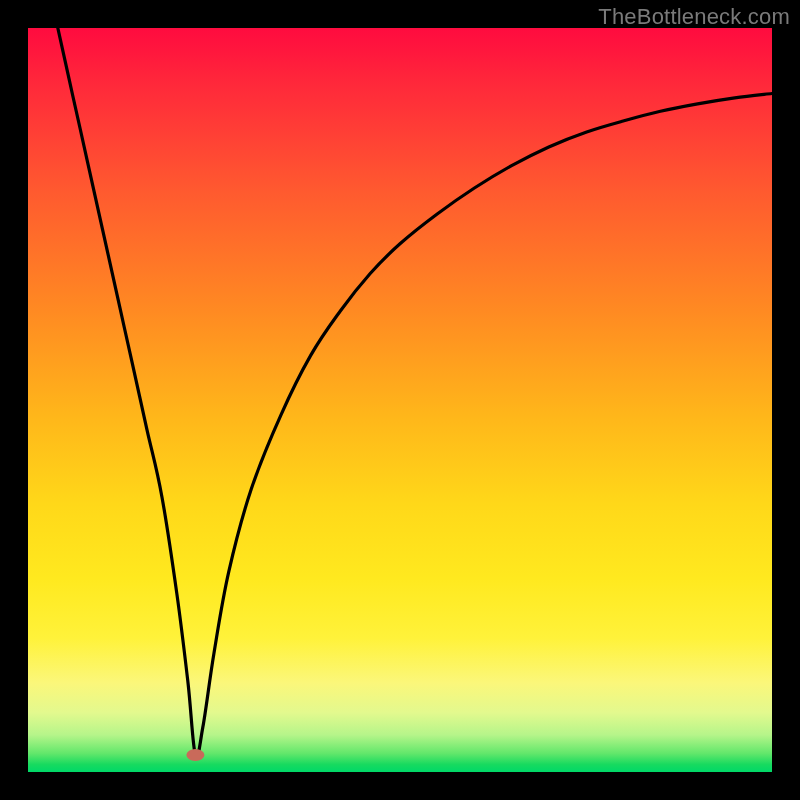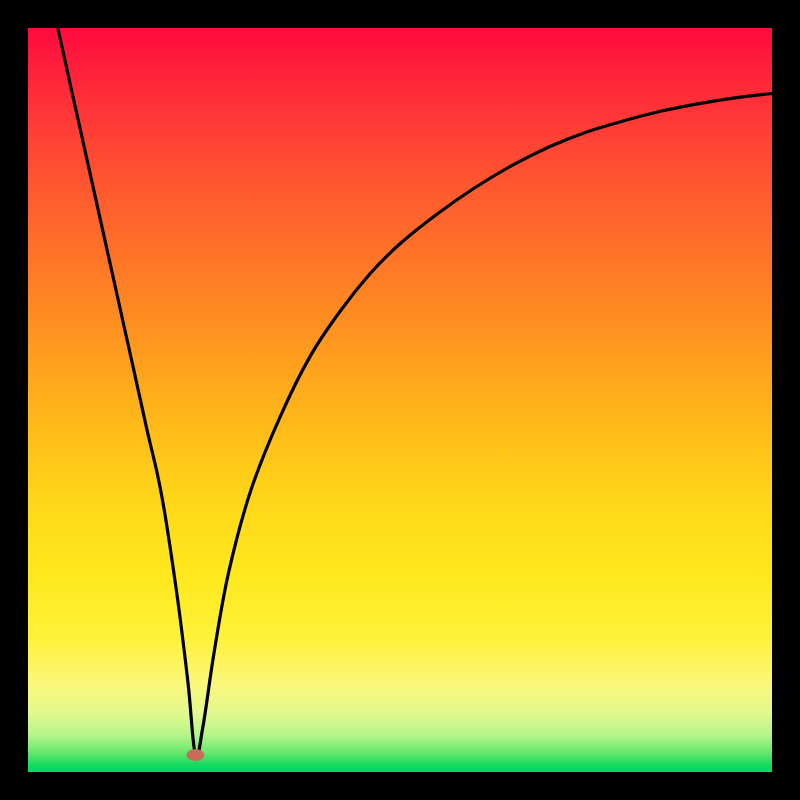--- a/index.html
+++ b/index.html
@@ -78,13 +78,14 @@
 <body>
 
 <div class="frame">
   <div class="plot-area">
     <div class="gradient"></div>
     <svg class="curve-svg" viewBox="0 0 744 744">
       <path id="curve-path" class="curve-path" d="M 29.8 0.0 C 32.4 12.1, 39.3 42.9, 44.6 67.0 C 50.0 91.1, 54.2 109.8, 59.5 133.9 C 64.9 158.0, 69.0 176.8, 74.4 200.9 C 79.8 225.0, 83.9 243.7, 89.3 267.8 C 94.6 291.9, 98.8 310.7, 104.2 334.8 C 109.5 358.9, 113.7 377.7, 119.0 401.8 C 124.4 425.9, 128.6 439.3, 133.9 468.7 C 139.3 498.2, 144.1 532.0, 148.8 565.4 C 153.5 598.9, 156.6 625.7, 160.0 654.7 C 163.3 683.8, 164.7 718.9, 167.4 726.9 C 170.1 734.9, 171.5 717.7, 174.8 699.4 C 178.2 681.0, 181.3 653.1, 186.0 625.0 C 190.7 596.8, 194.2 572.6, 200.9 543.1 C 207.6 513.7, 213.8 489.4, 223.2 461.3 C 232.6 433.2, 242.2 411.0, 253.0 386.9 C 263.7 362.8, 272.0 346.1, 282.7 327.4 C 293.4 308.6, 301.8 297.5, 312.5 282.7 C 323.2 268.0, 331.5 257.6, 342.2 245.5 C 353.0 233.5, 359.9 226.5, 372.0 215.8 C 384.1 205.0, 395.8 196.0, 409.2 186.0 C 422.6 176.0, 433.0 168.7, 446.4 160.0 C 459.8 151.3, 470.2 145.0, 483.6 137.6 C 497.0 130.3, 507.4 125.1, 520.8 119.0 C 534.2 113.0, 544.6 108.8, 558.0 104.2 C 571.4 99.5, 581.8 96.7, 595.2 93.0 C 608.6 89.3, 619.0 86.4, 632.4 83.3 C 645.8 80.2, 656.2 78.3, 669.6 75.9 C 683.0 73.5, 693.4 71.8, 706.8 69.9 C 720.2 68.1, 737.3 66.3, 744.0 65.5"></path>
       <ellipse id="marker" class="marker" cx="167.4" cy="726.9" rx="9" ry="6"></ellipse>
     </svg>
   </div>
+  <div class="watermark">TheBottleneck.com</div>
 </div>
 
 </body></html>

